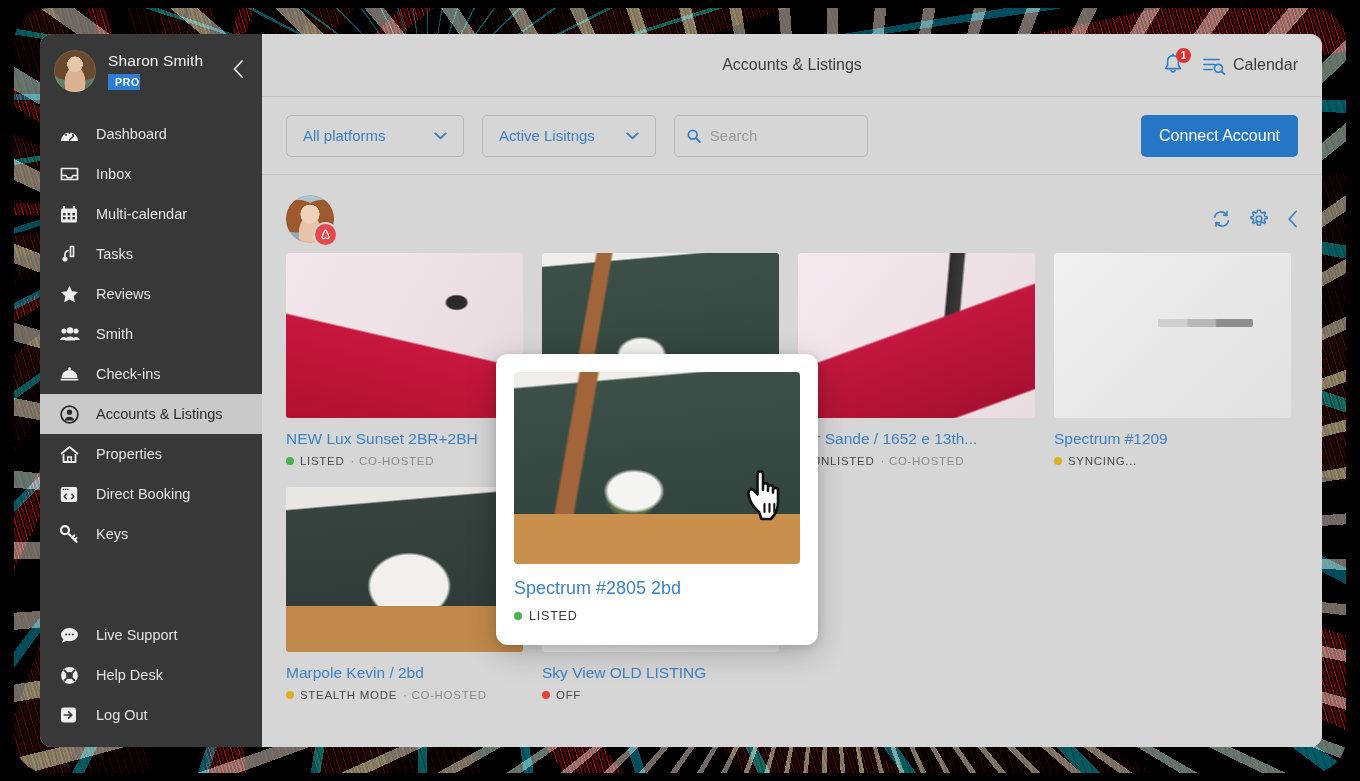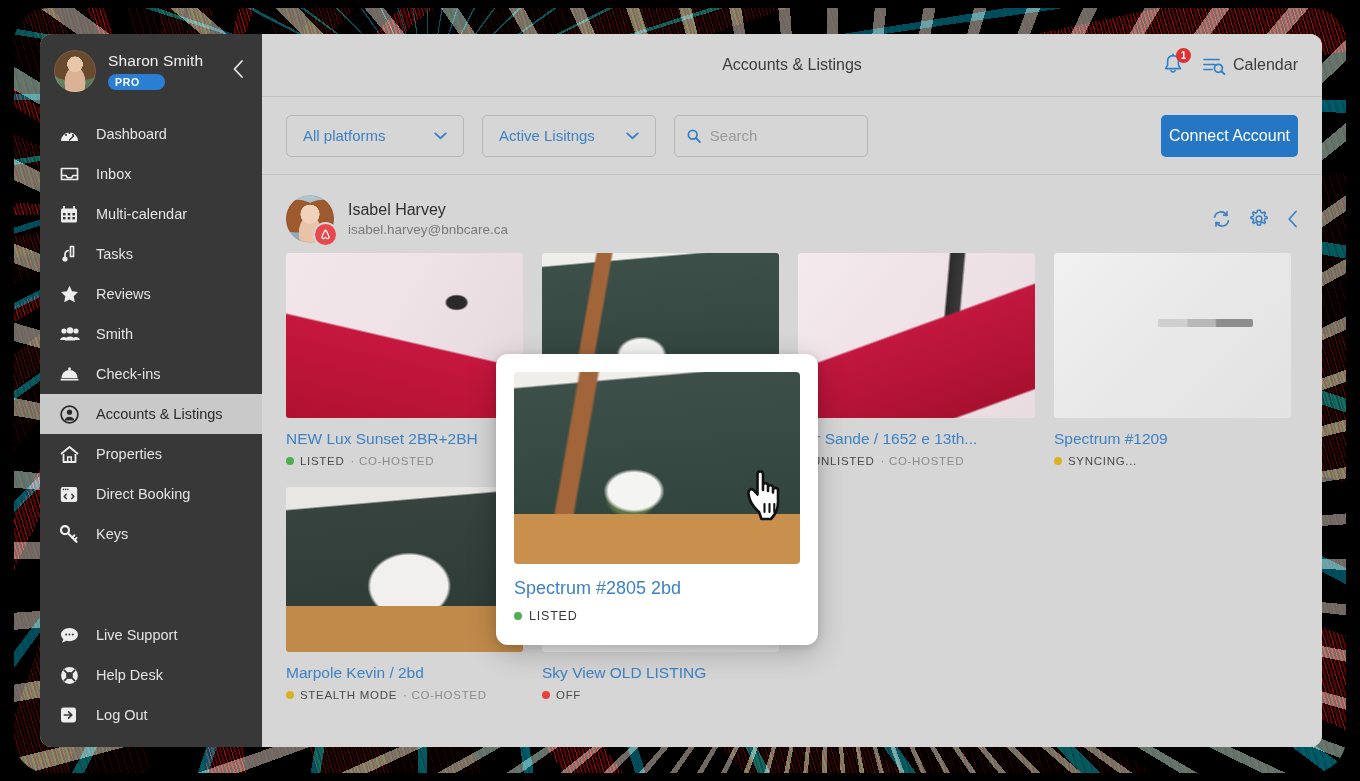--- a/index.html
+++ b/index.html
@@ -85,22 +85,22 @@
   .user-meta { margin-left: 12px; }
   .user-name { font-size: 15.5px; color: #f0f0f0; letter-spacing: .1px; }
   .pro-badge {
     display: inline-block;
     margin-top: 4px;
     background: #2a7fd4;
     color: #fff;
     font-size: 10.5px;
     font-weight: bold;
     letter-spacing: .7px;
-    padding: 2px 25px 2px 7px;
-    border-radius: 8px;
+    padding: 2px 0 2px 7px;
+    border-radius: 0;
   }
   .collapse-btn {
     position: absolute; right: 14px; top: 22px;
     width: 22px; height: 26px;
     display: flex; align-items: center; justify-content: center;
     cursor: pointer;
   }
   .nav { margin-top: 10px; }
   .nav-item {
     display: flex; align-items: center;
@@ -208,21 +208,21 @@
   }
   .search-input::placeholder { color: #9a9a9a; }
   .connect-btn {
     margin-left: auto;
     background: #2577c5;
     color: #fff;
     font-size: 16px;
     border: none;
     border-radius: 5px;
     height: 42px;
-    padding: 0 8px;
+    padding: 0 18px;
     cursor: pointer;
     font-family: "Liberation Sans", sans-serif;
   }
 
   .content {
     flex: 1;
     overflow: hidden;
     position: relative;
     padding: 18px 24px 0 24px;
   }
@@ -623,24 +623,20 @@
       <div class="content">
 
         <div class="account-row">
           <div class="acct-avatar-wrap">
             <div class="acct-avatar"></div>
             <span class="airbnb-badge">
               <svg width="13" height="13" viewBox="0 0 13 13">
                   <path d="M6.5 1.4 C7.2 1.4 7.6 2 8.1 3 C9 4.8 10.6 7.9 10.6 9.2 C10.6 10.4 9.8 11.2 8.8 11.2 C8 11.2 7.2 10.7 6.5 9.9 C5.8 10.7 5 11.2 4.2 11.2 C3.2 11.2 2.4 10.4 2.4 9.2 C2.4 7.9 4 4.8 4.9 3 C5.4 2 5.8 1.4 6.5 1.4 Z M6.5 3.2 C6.2 3.2 5.9 3.7 5.4 4.8 C4.7 6.3 3.6 8.4 3.6 9.2 C3.6 9.7 3.9 10 4.3 10 C4.9 10 5.6 9.4 6.5 8.4 C7.4 9.4 8.1 10 8.7 10 C9.1 10 9.4 9.7 9.4 9.2 C9.4 8.4 8.3 6.3 7.6 4.8 C7.1 3.7 6.8 3.2 6.5 3.2 Z" fill="#fff"></path>
                 </svg>
             </span>
-          </div>
-          <div class="acct-meta">
-            <div class="acct-name">Isabel Harvey</div>
-            <div class="acct-email">isabel.harvey@bnbcare.ca</div>
           </div>
           <div class="acct-actions">
             <span>
               <svg width="19" height="18" viewBox="0 0 19 18">
                   <path d="M2.6 7.2 A6.6 6.6 0 0 1 14.8 5.3" fill="none" stroke="#3d82c4" stroke-width="1.7" stroke-linecap="round"></path>
                   <path d="M16.4 10.8 A6.6 6.6 0 0 1 4.2 12.7" fill="none" stroke="#3d82c4" stroke-width="1.7" stroke-linecap="round"></path>
                   <path d="M11.6 5.1 L15.1 5.4 L15 1.9" fill="none" stroke="#3d82c4" stroke-width="1.6" stroke-linecap="round" stroke-linejoin="round"></path>
                   <path d="M7.4 12.9 L3.9 12.6 L4 16.1" fill="none" stroke="#3d82c4" stroke-width="1.6" stroke-linecap="round" stroke-linejoin="round"></path>
                 </svg>
             </span>

